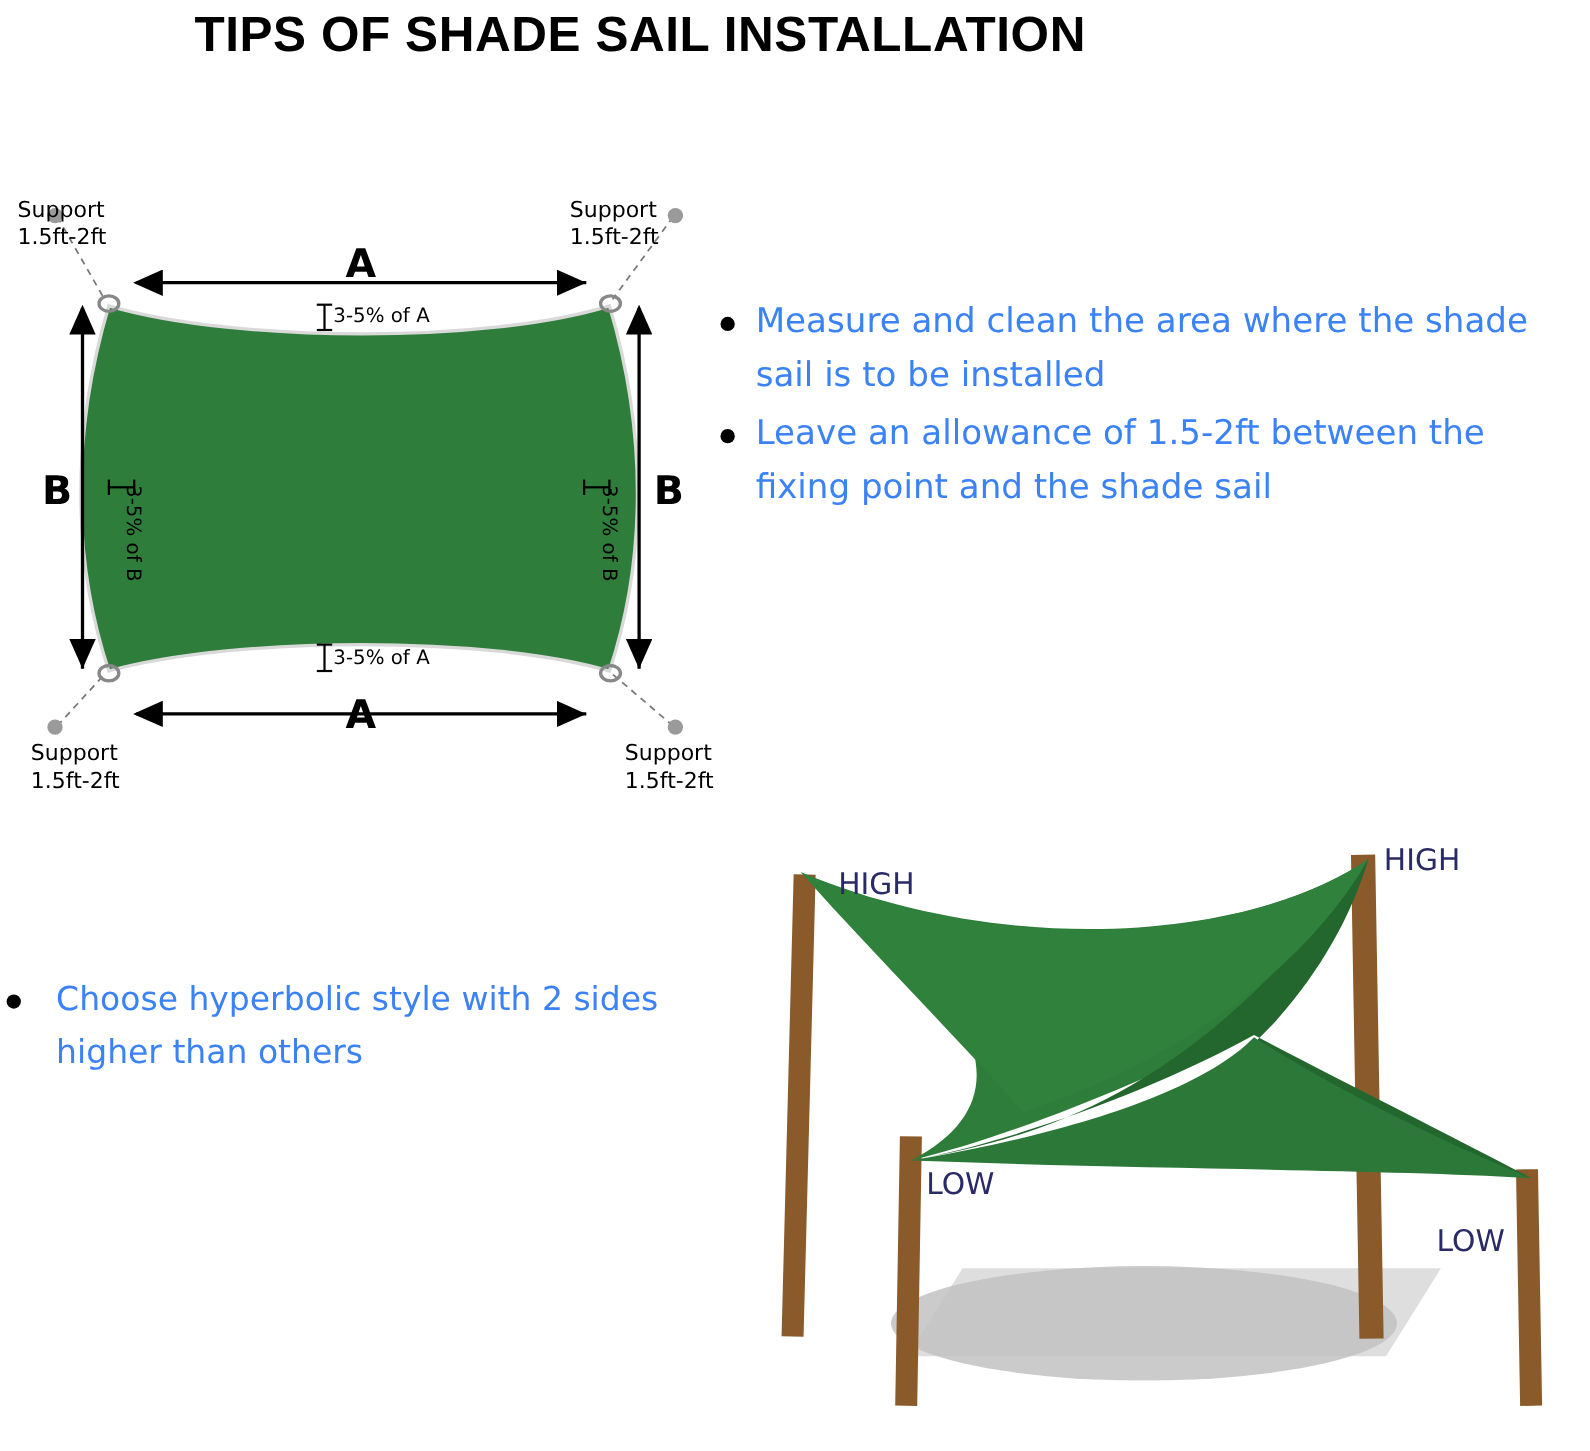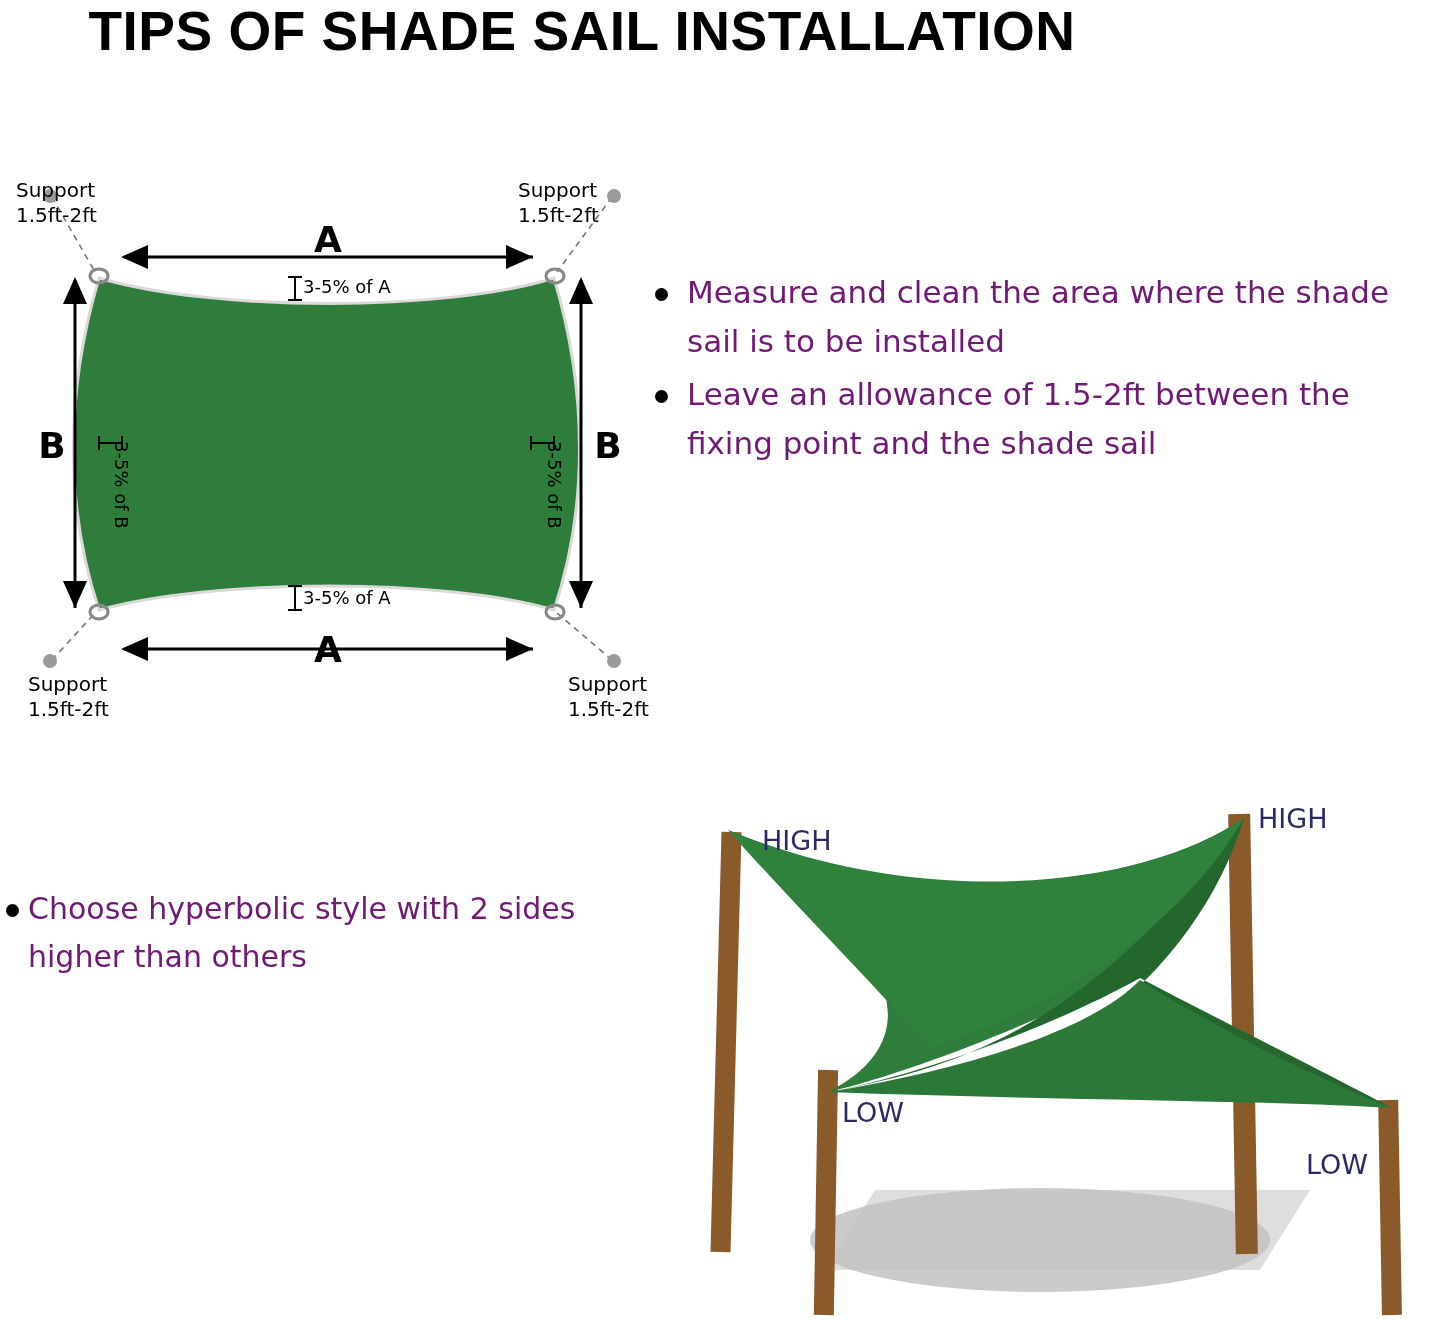--- a/index.html
+++ b/index.html
@@ -16,21 +16,21 @@
     overflow: hidden;
   }
   .page-title {
     position: absolute;
     top: 0px;
     left: 0;
     width: 1164px;
     text-align: center;
     font-family: "Liberation Sans", sans-serif;
     font-weight: bold;
-    font-size: 55px;
+    font-size: 45px;
     letter-spacing: 0.5px;
     line-height: 62px;
     white-space: nowrap;
   }
 
   
   .diagram-top {
     position: absolute;
     left: 0px;
     top: 160px;
@@ -57,47 +57,47 @@
     margin: 0;
     padding: 0;
   }
   ul.bullet-list li {
     position: relative;
     padding-left: 42px;
     font-family: "DejaVu Sans", sans-serif;
     font-size: 31px;
     line-height: 49px;
     margin-bottom: 4px;
-    color: #701a75;
+    color: #3b82f6;
   }
   ul.bullet-list li::before {
     content: "";
     position: absolute;
     left: 10px;
     top: 20px;
     width: 13px;
     height: 13px;
     border-radius: 50%;
     background: #000;
   }
   .bullets-left ul.bullet-list li {
-    padding-left: 28px;
+    padding-left: 51px;
     font-size: 30px;
     line-height: 48px;
   }
   .bullets-left ul.bullet-list li::before {
     left: 6px;
     top: 19px;
   }
 
   
   .diagram-bottom {
     position: absolute;
     left: 620px;
-    top: 770px;
+    top: 733px;
     width: 825px;
     height: 549px;
   }
   .diagram-bottom svg { display: block; }
 
   .lbl {
     font-family: "DejaVu Sans", sans-serif;
   }
 </style>
 </head>

